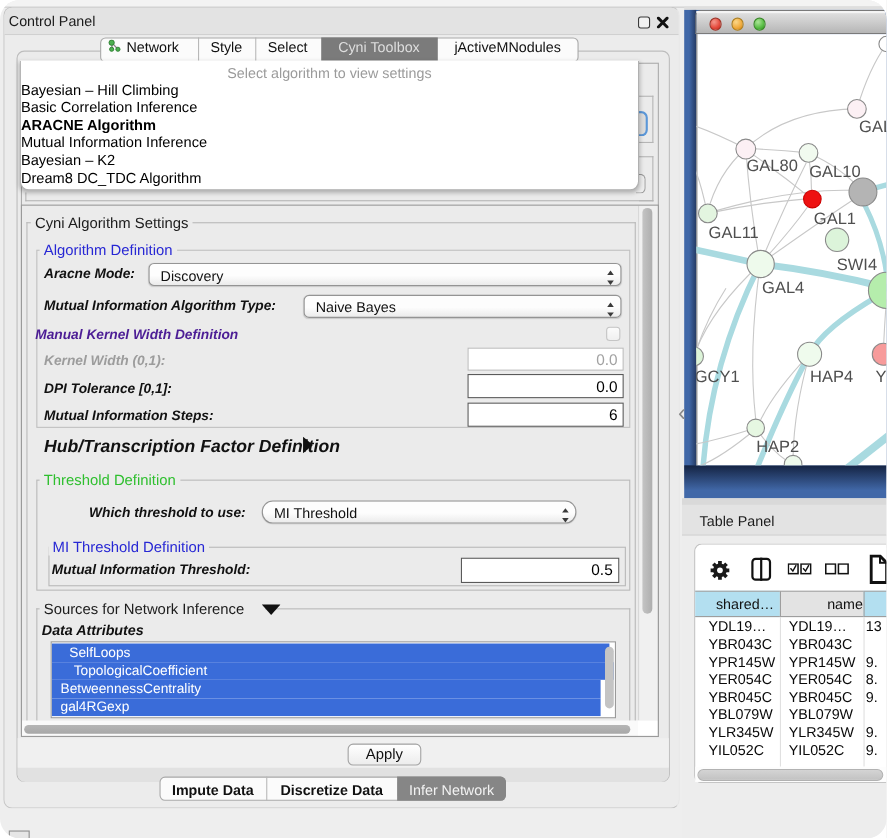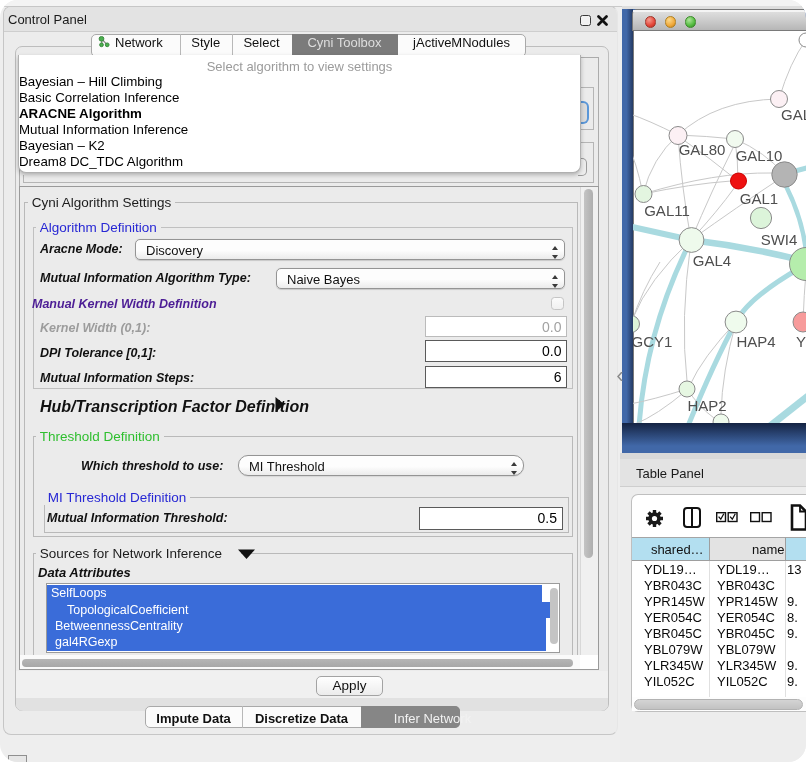--- a/index.html
+++ b/index.html
@@ -102,21 +102,21 @@
 <div class="abs fld" style="left:418.5px;top:506.5px;width:144px;height:23px;border:1.3px solid #5a5a5a;color:#000;">0.5</div>
 
 <div class="abs" style="left:33px;top:553px;width:540px;height:103px;border:1px solid #b9b9b9;border-bottom:none;box-sizing:border-box;"></div>
 <div class="abs glab" style="left:36px;top:546px;color:#1c1c1c;font-size:13.5px;">&nbsp;Sources for Network Inference&nbsp;&nbsp;&nbsp;&nbsp;&nbsp;</div>
 <svg class="abs" style="left:238px;top:548px;" width="17" height="11" viewBox="0 0 17 11">
         <path d="M0 1.5 L17 1.5 L8.5 11 Z" fill="#111"></path>
       </svg>
 <div class="abs blab" style="left:38px;top:565px;font-size:13px;">Data Attributes</div>
 
 <div class="abs" style="left:46px;top:583px;width:514px;height:70px;background:#fff;border:1px solid #9a9a9a;box-sizing:border-box;overflow:hidden;">
-  <div style="position:absolute;left:0;top:1px;width:491px;height:16.7px;background:#3a6cd9;color:#fff;font-size:12.5px;padding-left:4px;line-height:16.7px;">SelfLoops</div>
+  <div style="position:absolute;left:0;top:1px;width:491px;height:16.7px;background:#3a6cd9;color:#fff;font-size:12.5px;padding-left:16px;line-height:16.7px;">SelfLoops</div>
   <div style="position:absolute;left:0;top:17.7px;width:491px;height:16.7px;background:#3a6cd9;color:#fff;font-size:12.5px;padding-left:20px;line-height:16.7px;">TopologicalCoefficient</div>
   <div style="position:absolute;left:0;top:34.4px;width:491px;height:16.7px;background:#3a6cd9;color:#fff;font-size:12.5px;padding-left:8px;line-height:16.7px;">BetweennessCentrality</div>
   <div style="position:absolute;left:0;top:51.1px;width:491px;height:16px;background:#3a6cd9;color:#fff;font-size:12.5px;padding-left:8px;line-height:15px;">gal4RGexp</div>
   <div style="position:absolute;left:502.5px;top:4px;width:8.5px;height:56px;background:#c4c4c4;border-radius:5px;"></div>
 </div>
 </div>
 
 <div class="abs" style="left:580px;top:187px;width:17px;height:468px;background:#f0f0f0;border-left:1px solid #d8d8d8;"></div>
 <div class="abs" style="left:20px;top:655px;width:560px;height:14px;background:#fafafa;"></div>
 <div class="abs" style="left:580px;top:655px;width:18px;height:14px;background:#ffffff;"></div>
@@ -128,21 +128,21 @@
 <div class="abs" style="left:16px;top:698px;width:592px;height:12.5px;background:#e1e1e1;border-radius:0 0 7px 7px;"></div>
 
 <div class="abs" style="left:271px;top:676px;width:67px;height:20px;border:1px solid #a3a3a3;border-radius:5px;background:linear-gradient(180deg,#ffffff,#ececec);box-sizing:border-box;text-align:center;font-size:13.5px;color:#111;line-height:18px;margin-left:45px;">Apply</div>
 
 <div id="bottabs">
 <div class="abs" style="left:145px;top:706px;width:315px;height:22px;background:#fbfbfb;border:1px solid #a9a9a9;border-radius:5px;box-sizing:border-box;"></div>
 <div class="abs" style="left:242px;top:706px;width:1px;height:22px;background:#b8b8b8;"></div>
 <div class="abs" style="left:361px;top:706px;width:99px;height:22px;background:#868686;border-radius:0 5px 5px 0;"></div>
 <div class="abs tlab" style="left:145px;top:710.5px;width:97px;text-align:center;font-weight:bold;">Impute Data</div>
 <div class="abs tlab" style="left:242px;top:710.5px;width:119px;text-align:center;font-weight:bold;">Discretize Data</div>
-<div class="abs tlab" style="left:361px;top:710.5px;width:99px;text-align:center;color:#f2f2f2;padding-left:22px;">Infer Network</div>
+<div class="abs tlab" style="left:361px;top:710.5px;width:99px;text-align:center;color:#f2f2f2;">Infer Network</div>
 </div>
 
 <div class="abs" style="left:18px;top:55px;width:563px;height:118px;background:#ffffff;border:1px solid #b0b0b0;border-top:none;border-radius:0 0 8px 8px;box-shadow:0 2px 4px rgba(0,0,0,0.25);box-sizing:border-box;"></div>
 <div class="abs" style="left:18px;top:59px;width:563px;text-align:center;font-size:13px;color:#9b9b9b;">Select algorithm to view settings</div>
 <div class="abs pit" style="top:74px;">Bayesian – Hill Climbing</div>
 <div class="abs pit" style="top:90px;">Basic Correlation Inference</div>
 <div class="abs pit" style="top:106px;font-weight:bold;">ARACNE Algorithm</div>
 <div class="abs pit" style="top:122px;">Mutual Information Inference</div>
 <div class="abs pit" style="top:138px;">Bayesian – K2</div>
 <div class="abs pit" style="top:154px;">Dream8 DC_TDC Algorithm</div>

